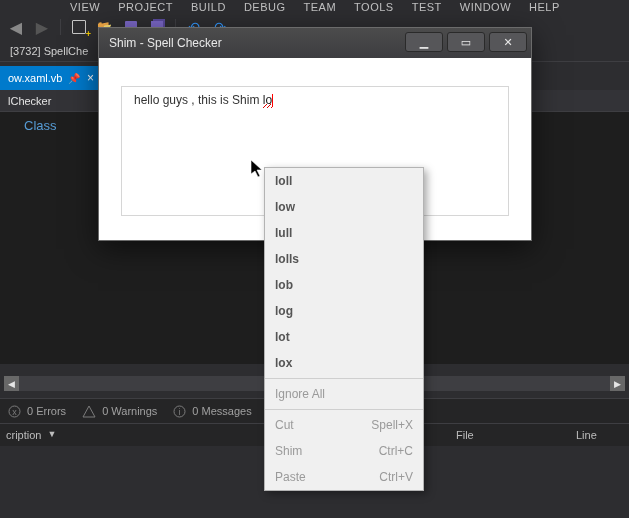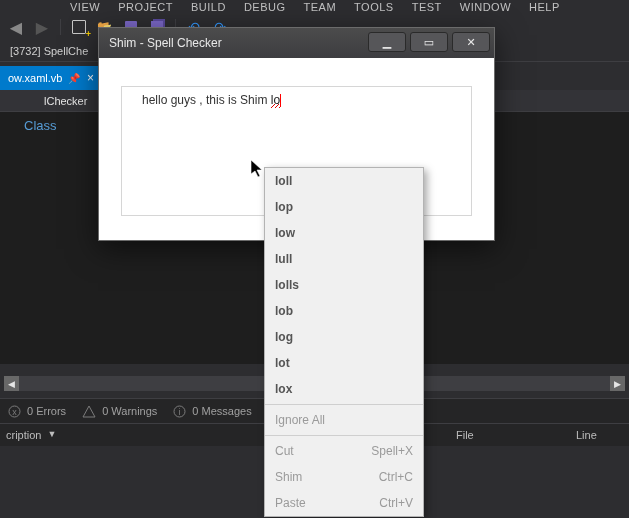--- a/index.html
+++ b/index.html
@@ -24,21 +24,21 @@
   .proc-bar { height: 22px; background: #2d2d30; border-bottom: 1px solid #3e3e42; display:flex; align-items:center; padding-left:10px; font-size:11px; color:#d0d0d0;}
   
   
   .tabstrip { height: 28px; background: #2d2d30; display:flex; align-items:flex-end; }
   .doctab { height: 24px; background: #007acc; color:#fff; font-size:11px; display:flex; align-items:center; padding:0 6px 0 8px; gap:6px;}
   .doctab .pin { font-size:10px; }
   .doctab .x { font-size:12px; cursor:pointer; }
   
   
   .crumbs { height: 22px; background:#333337; display:flex; align-items:center; font-size:11px; color:#e6e6e6; border-bottom:1px solid #3e3e42;}
-  .crumbs .cell { padding:4px 8px; height:100%; display:flex; align-items:center; border-right: none; margin-left: 36px;}
+  .crumbs .cell { padding:4px 8px; height:100%; display:flex; align-items:center; border-right: none;}
   
   
   .code { background:#1e1e1e; height: 252px; padding:6px 0 0 24px; font-family: Consolas, monospace; font-size:13px; color:#569cd6;}
   
   
   .hscroll { position:absolute; left:4px; right:4px; top:376px; height:15px; background:#3e3e42; display:flex; align-items:center;}
   .hscroll .btn{ width:15px; height:15px; background:#686868; color:#e6e6e6; font-size:9px; display:flex;align-items:center;justify-content:center;}
   .hscroll .track{flex:1; background:#3e3e42;}
   
   
@@ -47,30 +47,30 @@
   .errbar svg{opacity:.7;}
   
   
   .errcols { position:absolute; left:0; right:0; top:424px; height:22px; background:#252526; display:flex; align-items:center; font-size:11px; color:#bdbdbd; padding-left:6px; gap: 20px;}
   .errcols .desc{width: 430px; display:flex; align-items:flex-start; gap:6px;}
   .errcols .file{width: 100px;}
   .errcols .line{}
   .caret-down{font-size:9px;}
   
   
-  .win { position:absolute; left:98px; top:27px; width:397px; height:214px; background:#fff; border:1px solid #6b6b6b; box-shadow: 0 8px 28px rgba(0,0,0,.55);}
+  .win { position:absolute; left:98px; top:27px; width:434px; height:214px; background:#fff; border:1px solid #6b6b6b; box-shadow: 0 8px 28px rgba(0,0,0,.55);}
   .win-title { height: 30px; background: linear-gradient(#4c4c4c,#3d3d40); display:flex; align-items:center; color:#e8e8e8; font-size:12px; padding-left:10px;}
   .win-ctrls { margin-left:auto; display:flex; height:100%;}
   .win-btn { width:38px; height:20px; margin:4px 4px 0 0; background:#565659; border:1px solid #2a2a2a; border-radius:3px; display:flex; align-items:center; justify-content:center; color:#e8e8e8; font-size:11px;}
   .win-btn.max::before{content:"▭";}
   .win-btn.min::before{content:"▁";}
   .win-btn.cls::before{content:"✕";}
   
   .win-body{ position:absolute; top:30px; left:0; right:0; bottom:0; background:#fff; padding:28px 22px 20px 22px;}
-  .textbox{ width:100%; height:130px; border:1px solid #d6d6d6; background:#fff; padding:6px 20px; font-size:12px; color:#333; position:relative;}
+  .textbox{ width:100%; height:130px; border:1px solid #d6d6d6; background:#fff; padding:6px 12px; font-size:12px; color:#333; position:relative;}
   .textbox .txt{white-space:pre;}
   .miss{ color:#1a1a1a;}
   .squig{ border-bottom: 2px solid transparent; background-image: linear-gradient(135deg, transparent 40%, #d00 40%, #d00 60%, transparent 60%); background-size: 4px 4px; background-repeat:repeat-x; background-position: 0 100%; padding-bottom:1px;}
   .caret-ibeam{ display:inline-block; border-right:1px solid red; height:13px; vertical-align:middle;}
   
   
   .mouse{ position:absolute; left:251px; top:160px; font-size:16px; color:#000; pointer-events:none;}
   
   
   .ctx{ position:absolute; left:264px; top:167px; width:160px; background:#f0f0f0; border:1px solid #b3b3b3; box-shadow: 3px 3px 8px rgba(0,0,0,.35); font-size:12px; color:#444;}
@@ -189,21 +189,20 @@
 </div>
 
 <div class="mouse">
   <svg width="14" height="18">
       <polygon points="0,0 0,14 4,11 7,17 9,16 6,10 11,10" fill="#000" stroke="#fff" stroke-width="0.6"></polygon>
     </svg>
 </div>
 
 <div class="ctx">
   <div class="itm sug">loll</div>
-  <div class="itm sug">lop</div>
   <div class="itm sug">low</div>
   <div class="itm sug">lull</div>
   <div class="itm sug">lolls</div>
   <div class="itm sug">lob</div>
   <div class="itm sug">log</div>
   <div class="itm sug">lot</div>
   <div class="itm sug">lox</div>
   <div class="sep"></div>
   <div class="itm dim">Ignore All</div>
   <div class="sep"></div>

